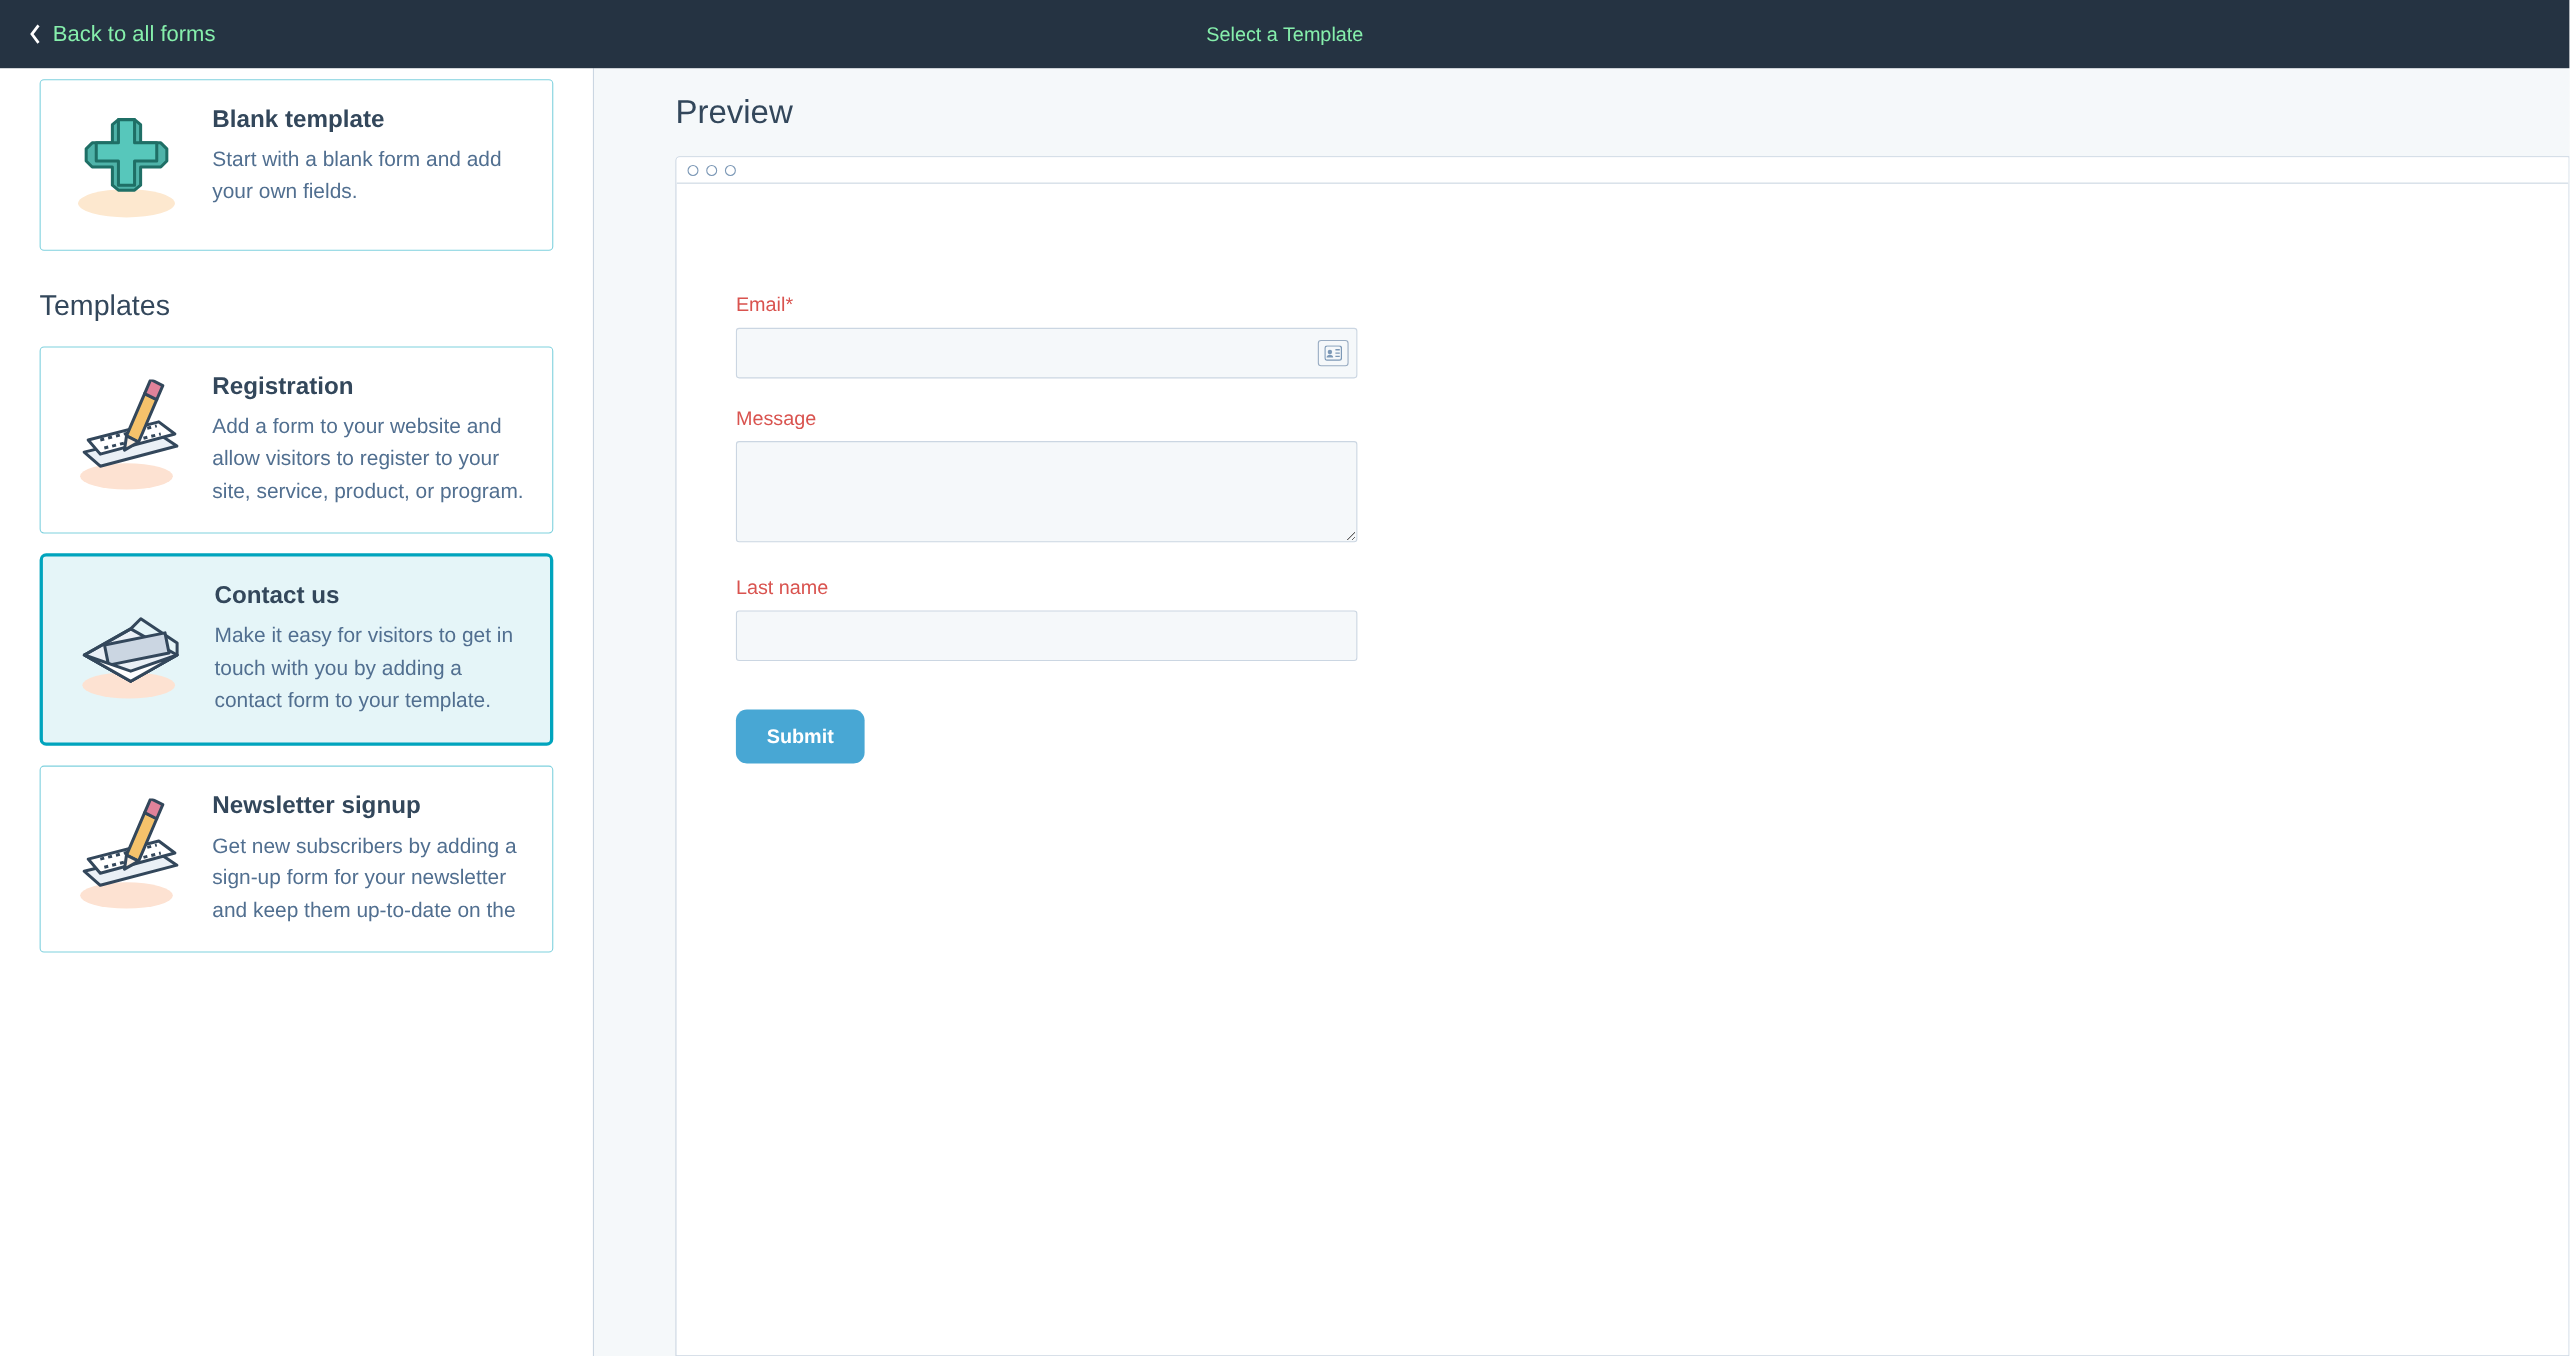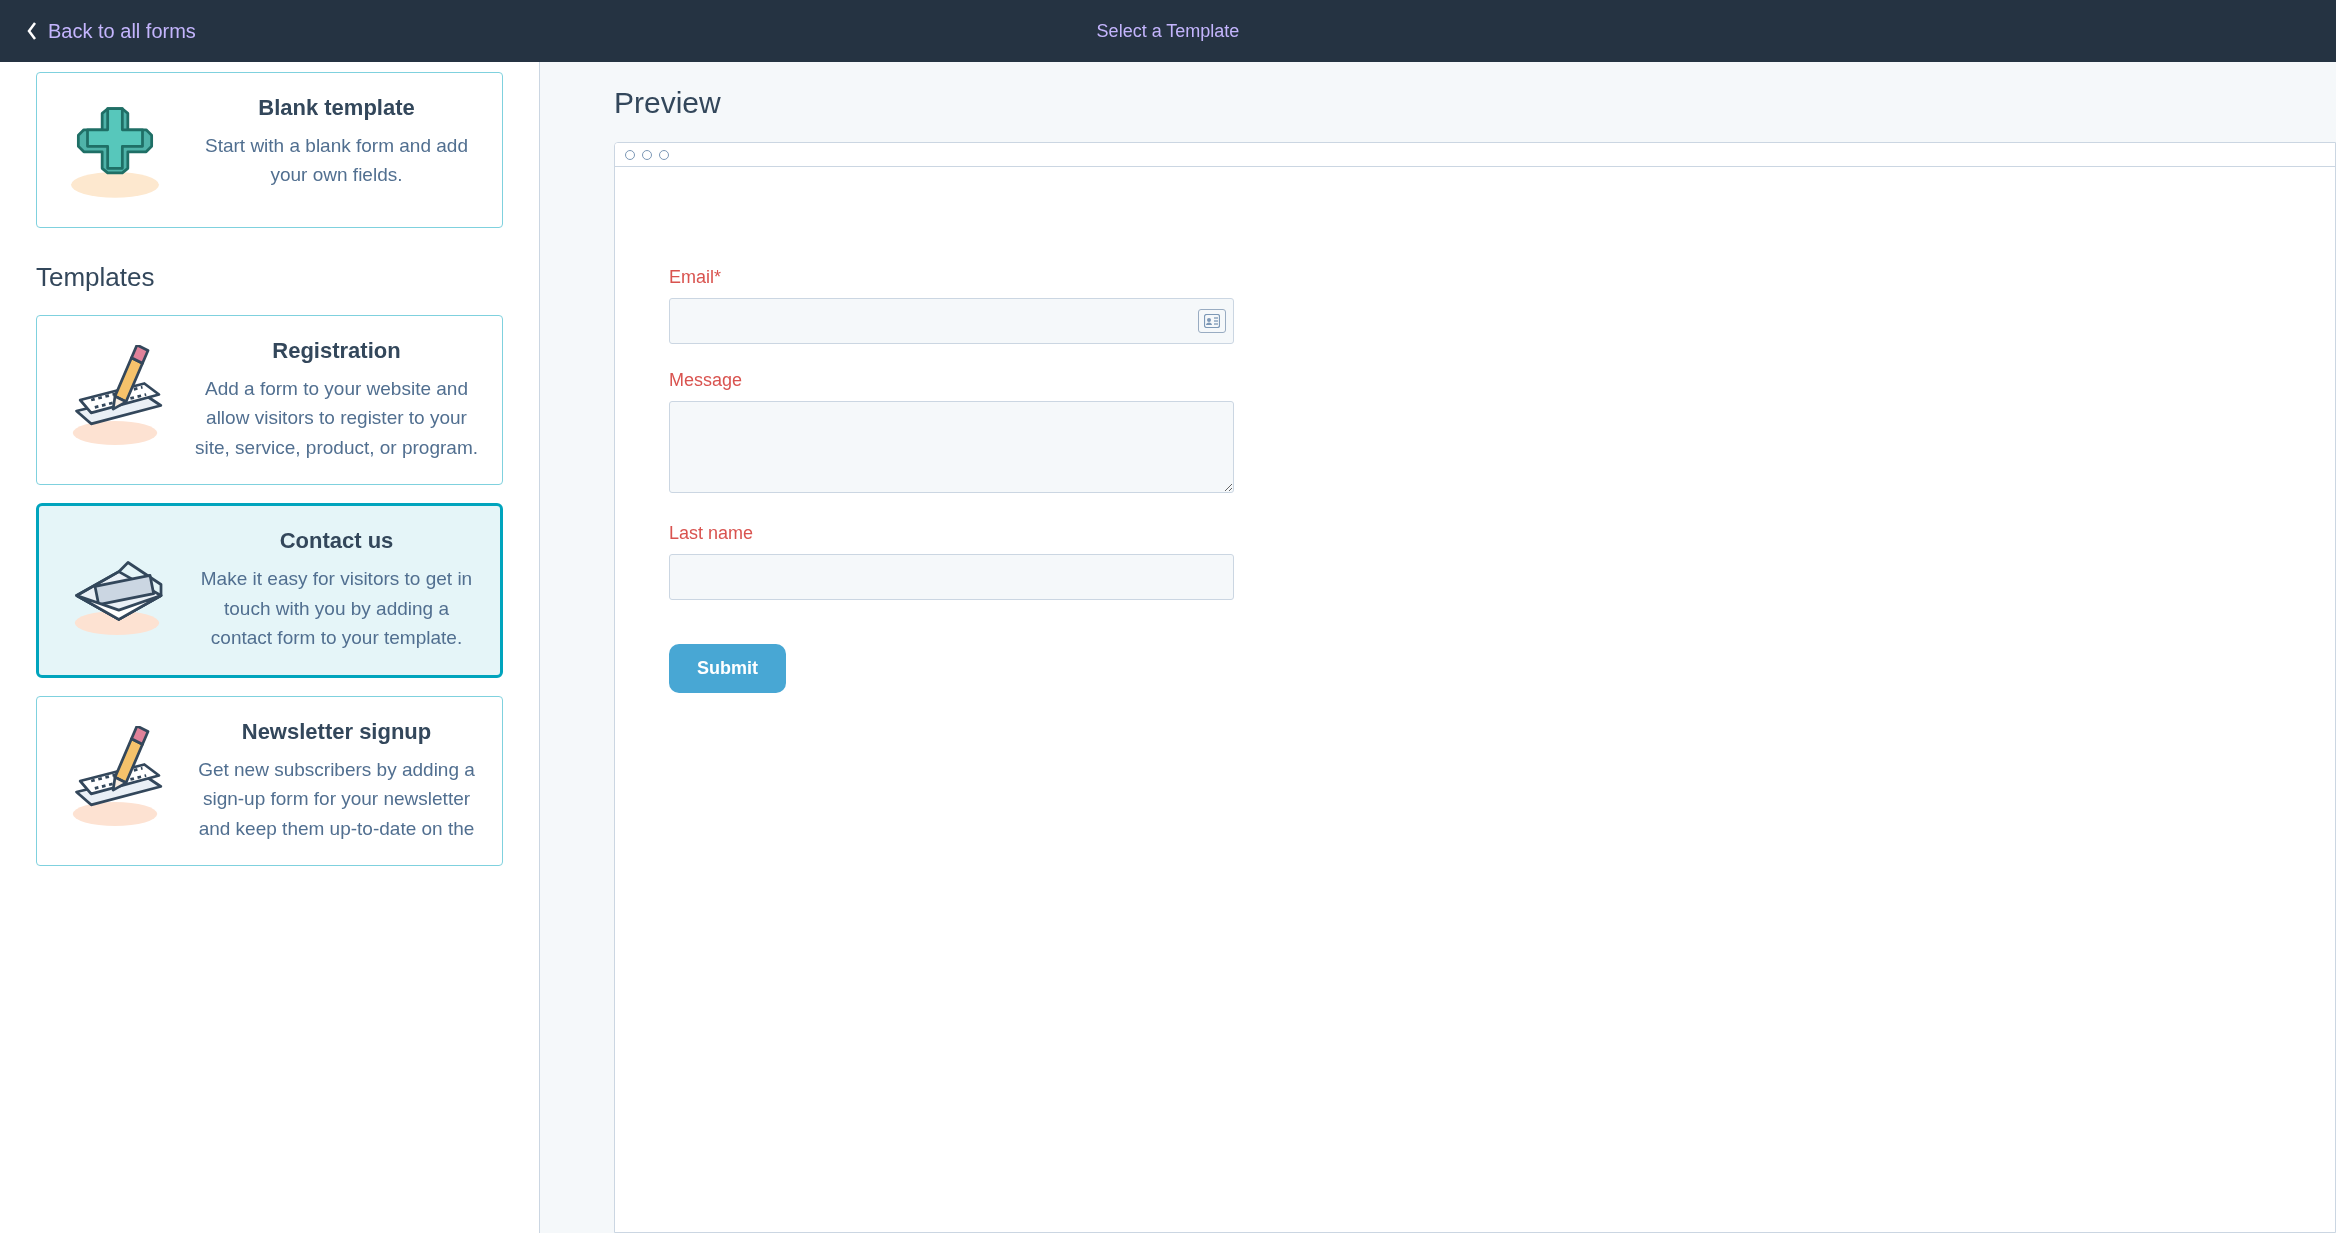--- a/index.html
+++ b/index.html
@@ -11,21 +11,21 @@
     overflow: hidden;
   }
 
   
   .header {
     height: 62px;
     background: #253342;
     display: flex;
     align-items: center;
     position: relative;
-    color: #c4b5fd;
+    color: #86efac;
   }
   .back-link {
     display: flex;
     align-items: center;
     gap: 10px;
     margin-left: 26px;
     font-size: 20px;
     font-weight: 400;
     cursor: pointer;
   }
@@ -64,21 +64,20 @@
   
   .card {
     border: 1.5px solid #7fd1de;
     border-radius: 4px;
     background: #fff;
     padding: 22px 22px 22px 18px;
     display: flex;
     gap: 18px;
     cursor: pointer;
     margin-bottom: 18px;
-    text-align: center;
   }
   .card.selected {
     background: #e5f5f8;
     border: 3px solid #00a4bd;
     border-radius: 6px;
   }
   .card .icon-box {
     width: 120px;
     min-width: 120px;
     display: flex;

